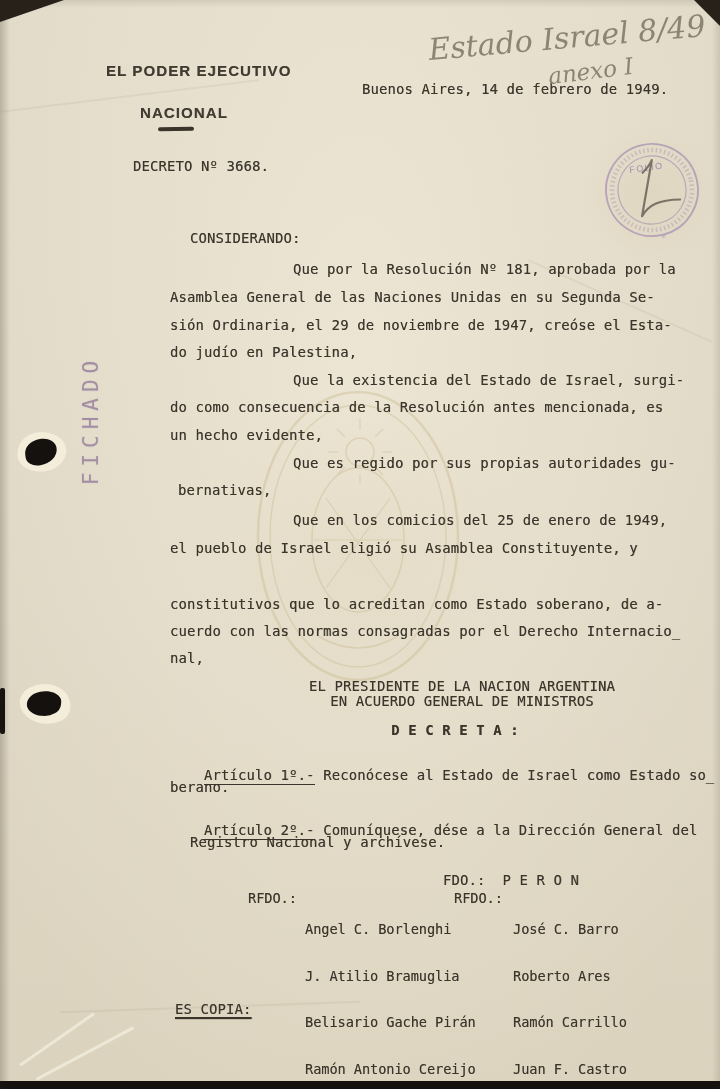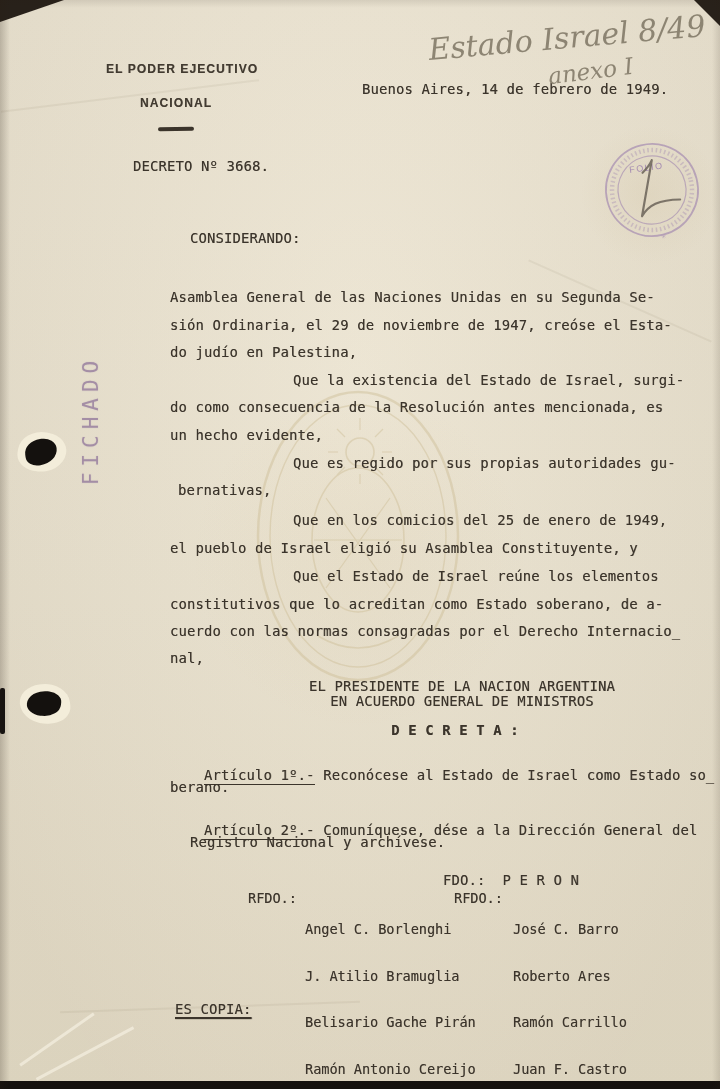--- a/index.html
+++ b/index.html
@@ -9,21 +9,21 @@
     background:
       radial-gradient(circle at 650px 195px, rgba(170,140,80,.09), transparent 70px),
       radial-gradient(circle at 360px 560px, rgba(190,160,100,.07), transparent 170px),
       radial-gradient(ellipse at 50% 35%, rgba(255,255,255,.10), rgba(0,0,0,.045) 85%),
       linear-gradient(180deg,#ece4d1 0%,#e9e1cd 55%,#e5dcc6 100%);
     font-family:"DejaVu Sans Mono","Liberation Mono",monospace;}
   .tw{position:absolute;font:13.8px "DejaVu Sans Mono","Liberation Mono",monospace;
       color:#3b342b;white-space:pre;letter-spacing:.2px;
       text-shadow:.3px .3px .5px rgba(59,52,43,.55);}
   .lh{position:absolute;font-family:"Liberation Sans","DejaVu Sans",sans-serif;
-      font-size:12px;font-weight:bold;letter-spacing:1.1px;color:#413a30;
+      font-size:15px;font-weight:bold;letter-spacing:1.1px;color:#413a30;
       text-shadow:.3px .3px .4px rgba(59,52,43,.5);white-space:pre;}
   .hand{position:absolute;font-family:"DejaVu Serif","Liberation Serif",serif;
       font-style:italic;color:rgba(124,116,99,.85);white-space:pre;}
   .crease{position:absolute;background:rgba(100,85,60,.07);}
   .shine{position:absolute;background:rgba(255,252,240,.5);}
   .edge{position:absolute;pointer-events:none;}
   .u1{border-bottom:1.6px solid #3b342b;padding-bottom:1px;}
   .escopia{text-decoration:underline;text-underline-offset:3px;text-decoration-thickness:1.5px;}
   .sig-col{position:absolute;font:13.5px "DejaVu Sans Mono","Liberation Mono",monospace;
       color:#3b342b;white-space:pre;text-shadow:.3px .3px .5px rgba(59,52,43,.5);}
@@ -61,21 +61,21 @@
     </g>
   </svg>
 
   <div class="crease" style="left:0;top:95px;width:260px;height:2px;transform:rotate(-7deg);"></div>
   <div class="crease" style="left:520px;top:300px;width:200px;height:2px;transform:rotate(24deg);"></div>
   <div class="crease" style="left:60px;top:1006px;width:300px;height:2px;transform:rotate(-2deg);"></div>
   <div class="shine" style="left:12px;top:1038px;width:90px;height:3px;transform:rotate(-35deg);"></div>
   <div class="shine" style="left:30px;top:1052px;width:110px;height:3px;transform:rotate(-28deg);"></div>
 
   <div class="lh" style="left:106px;top:62px;">EL PODER EJECUTIVO</div>
-  <div class="lh" style="left:140px;top:96px;">NACIONAL</div>
+  <div class="lh" style="left:140px;top:104px;">NACIONAL</div>
   <div style="position:absolute;left:158px;top:127px;width:36px;height:3.5px;background:#3b342b;border-radius:2px;transform:rotate(-1deg);"></div>
 
   <div class="tw" style="left:350px;top:81px;margin-left:12px;">Buenos Aires, 14 de febrero de 1949.</div>
   <div class="tw" style="left:133px;top:158px;">DECRETO Nº 3668.</div>
 
   <div class="hand" style="left:428px;top:20px;font-size:30px;transform:rotate(-5deg);">Estado Israel 8/49</div>
   <div class="hand" style="left:548px;top:58px;font-size:23px;transform:rotate(-7deg);">anexo I</div>
 
   <div style="position:absolute;left:596px;top:134px;width:112px;height:112px;transform:rotate(-14deg);opacity:.85;">
     <svg width="112" height="112" viewBox="0 0 112 112">
@@ -90,31 +90,31 @@
         <path d="M63 27 C60 31 56 34 51 37 M63 27 L40 79 M40 79 C49 70 60 67 81 72" stroke="#4e463f" stroke-width="2.2" fill="none" stroke-linecap="round" opacity=".8"></path>
       </g>
     </svg>
     <div style="position:absolute;left:0;top:0;width:0;height:0;overflow:hidden;">1</div>
   </div>
 
   <div id="fichado">FICHADO</div>
 
   <div class="tw" style="left:190px;top:230px;">CONSIDERANDO:</div>
 
+  <div class="tw" style="left:293px;top:261px;">Que por la Resolución Nº 181, aprobada por la</div>
   <div class="tw" style="left:170px;top:289px;">Asamblea General de las Naciones Unidas en su Segunda Se-</div>
   <div class="tw" style="left:170px;top:317px;">sión Ordinaria, el 29 de noviembre de 1947, creóse el Esta-</div>
   <div class="tw" style="left:170px;top:344px;">do judío en Palestina,</div>
   <div class="tw" style="left:293px;top:372px;">Que la existencia del Estado de Israel, surgi-</div>
   <div class="tw" style="left:170px;top:399px;">do como consecuencia de la Resolución antes mencionada, es</div>
   <div class="tw" style="left:170px;top:427px;">un hecho evidente,</div>
   <div class="tw" style="left:293px;top:455px;">Que es regido por sus propias autoridades gu-</div>
   <div class="tw" style="left:170px;top:482px;margin-left:8px;">bernativas,</div>
   <div class="tw" style="left:293px;top:512px;">Que en los comicios del 25 de enero de 1949,</div>
   <div class="tw" style="left:170px;top:540px;">el pueblo de Israel eligió su Asamblea Constituyente, y</div>
-  <div class="tw" style="left:293px;top:568px;">Que el Estado de Israel reúne los elementos</div>
   <div class="tw" style="left:170px;top:596px;">constitutivos que lo acreditan como Estado soberano, de a-</div>
   <div class="tw" style="left:170px;top:623px;">cuerdo con las normas consagradas por el Derecho Internacio̲</div>
   <div class="tw" style="left:170px;top:650px;">nal,</div>
 
   <div class="tw" style="left:462px;top:693px;transform:translateX(-50%);">EN ACUERDO GENERAL DE MINISTROS</div>
   <div class="tw" style="left:462px;top:678px;transform:translateX(-50%);">EL PRESIDENTE DE LA NACION ARGENTINA</div>
   <div class="tw" style="left:455px;top:722px;transform:translateX(-50%);font-weight:bold;">D E C R E T A :</div>
 
   <div class="tw" style="left:170px;top:751px;">
     <span class="u1">Artículo 1º.-</span><span> Reconócese al Estado de Israel como Estado so̲</span>

